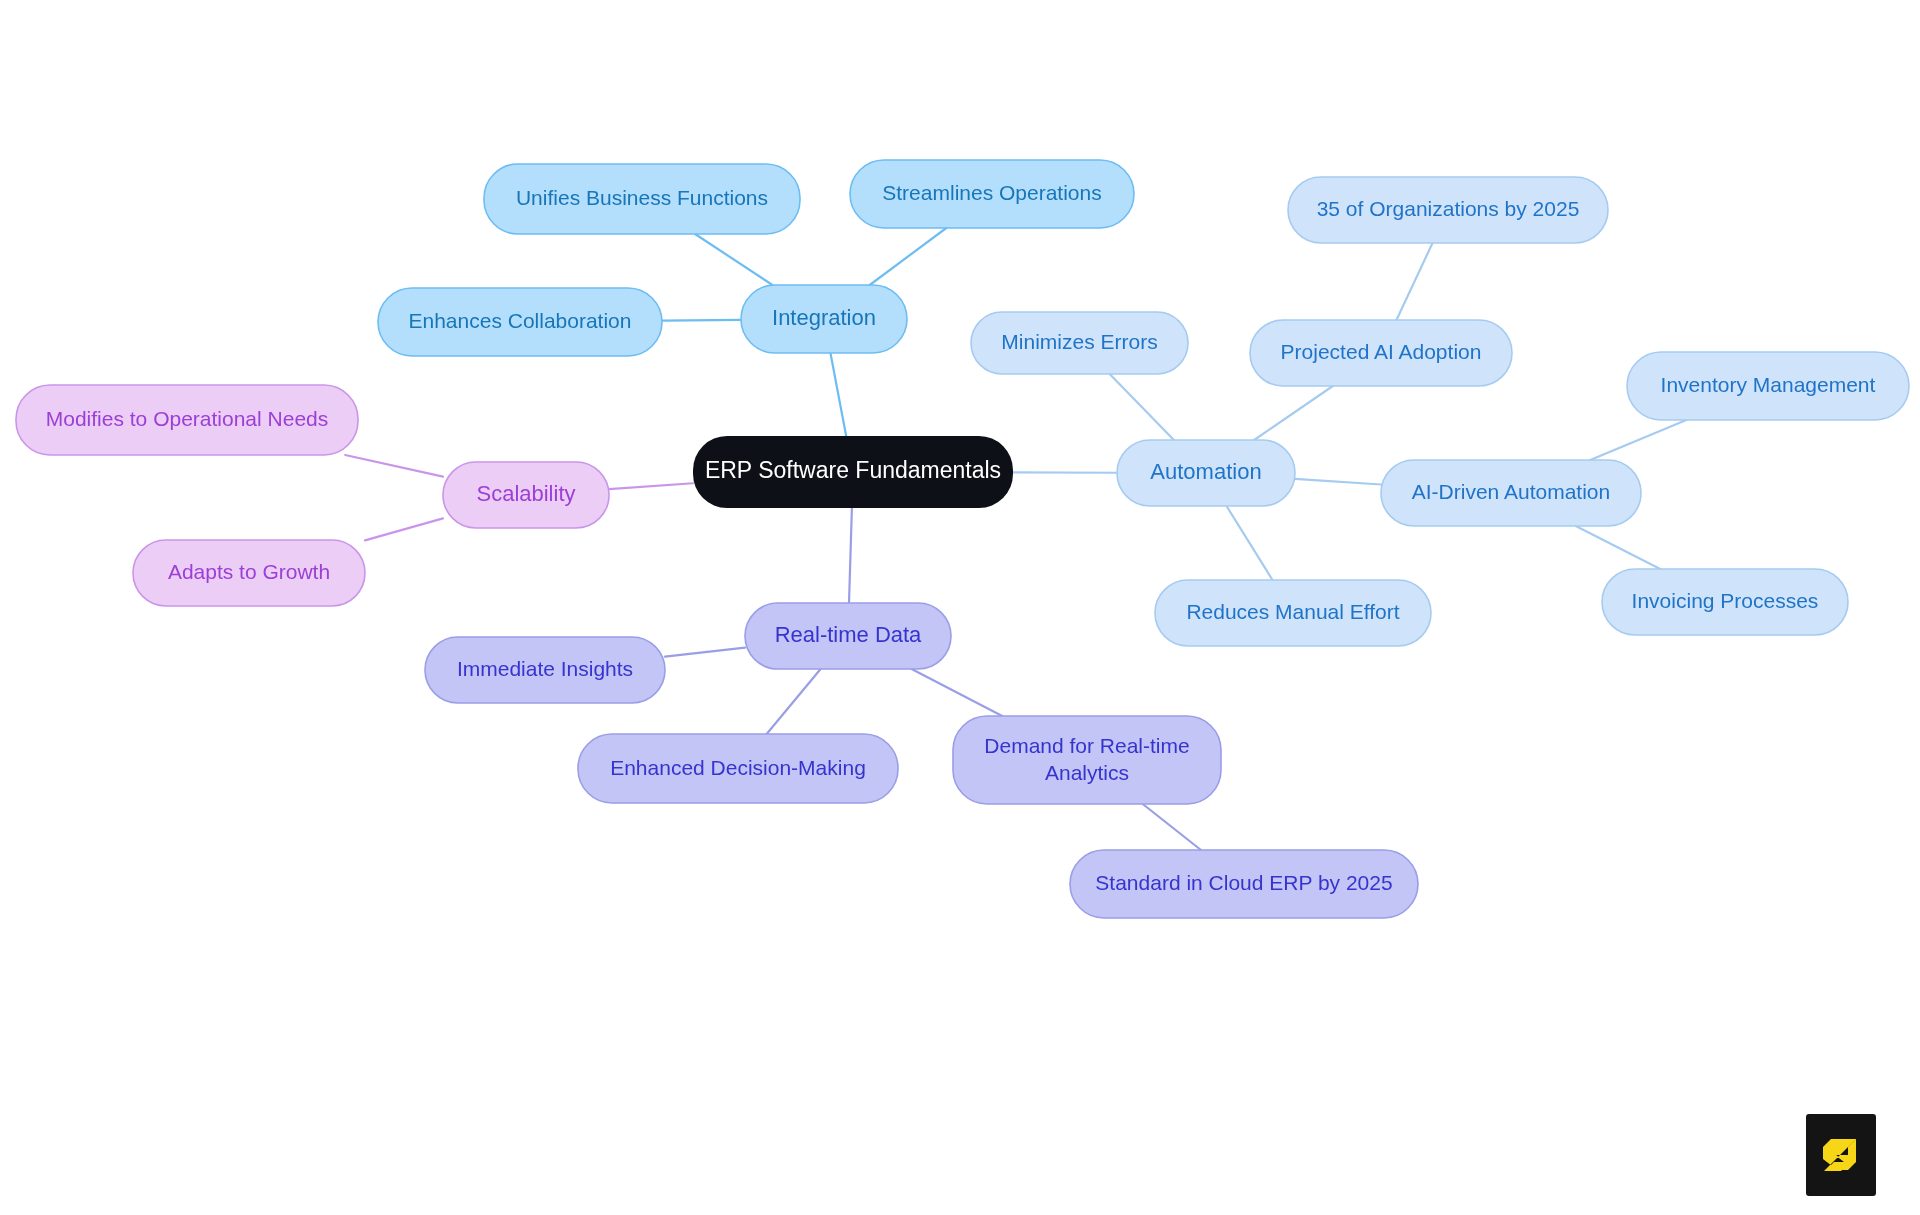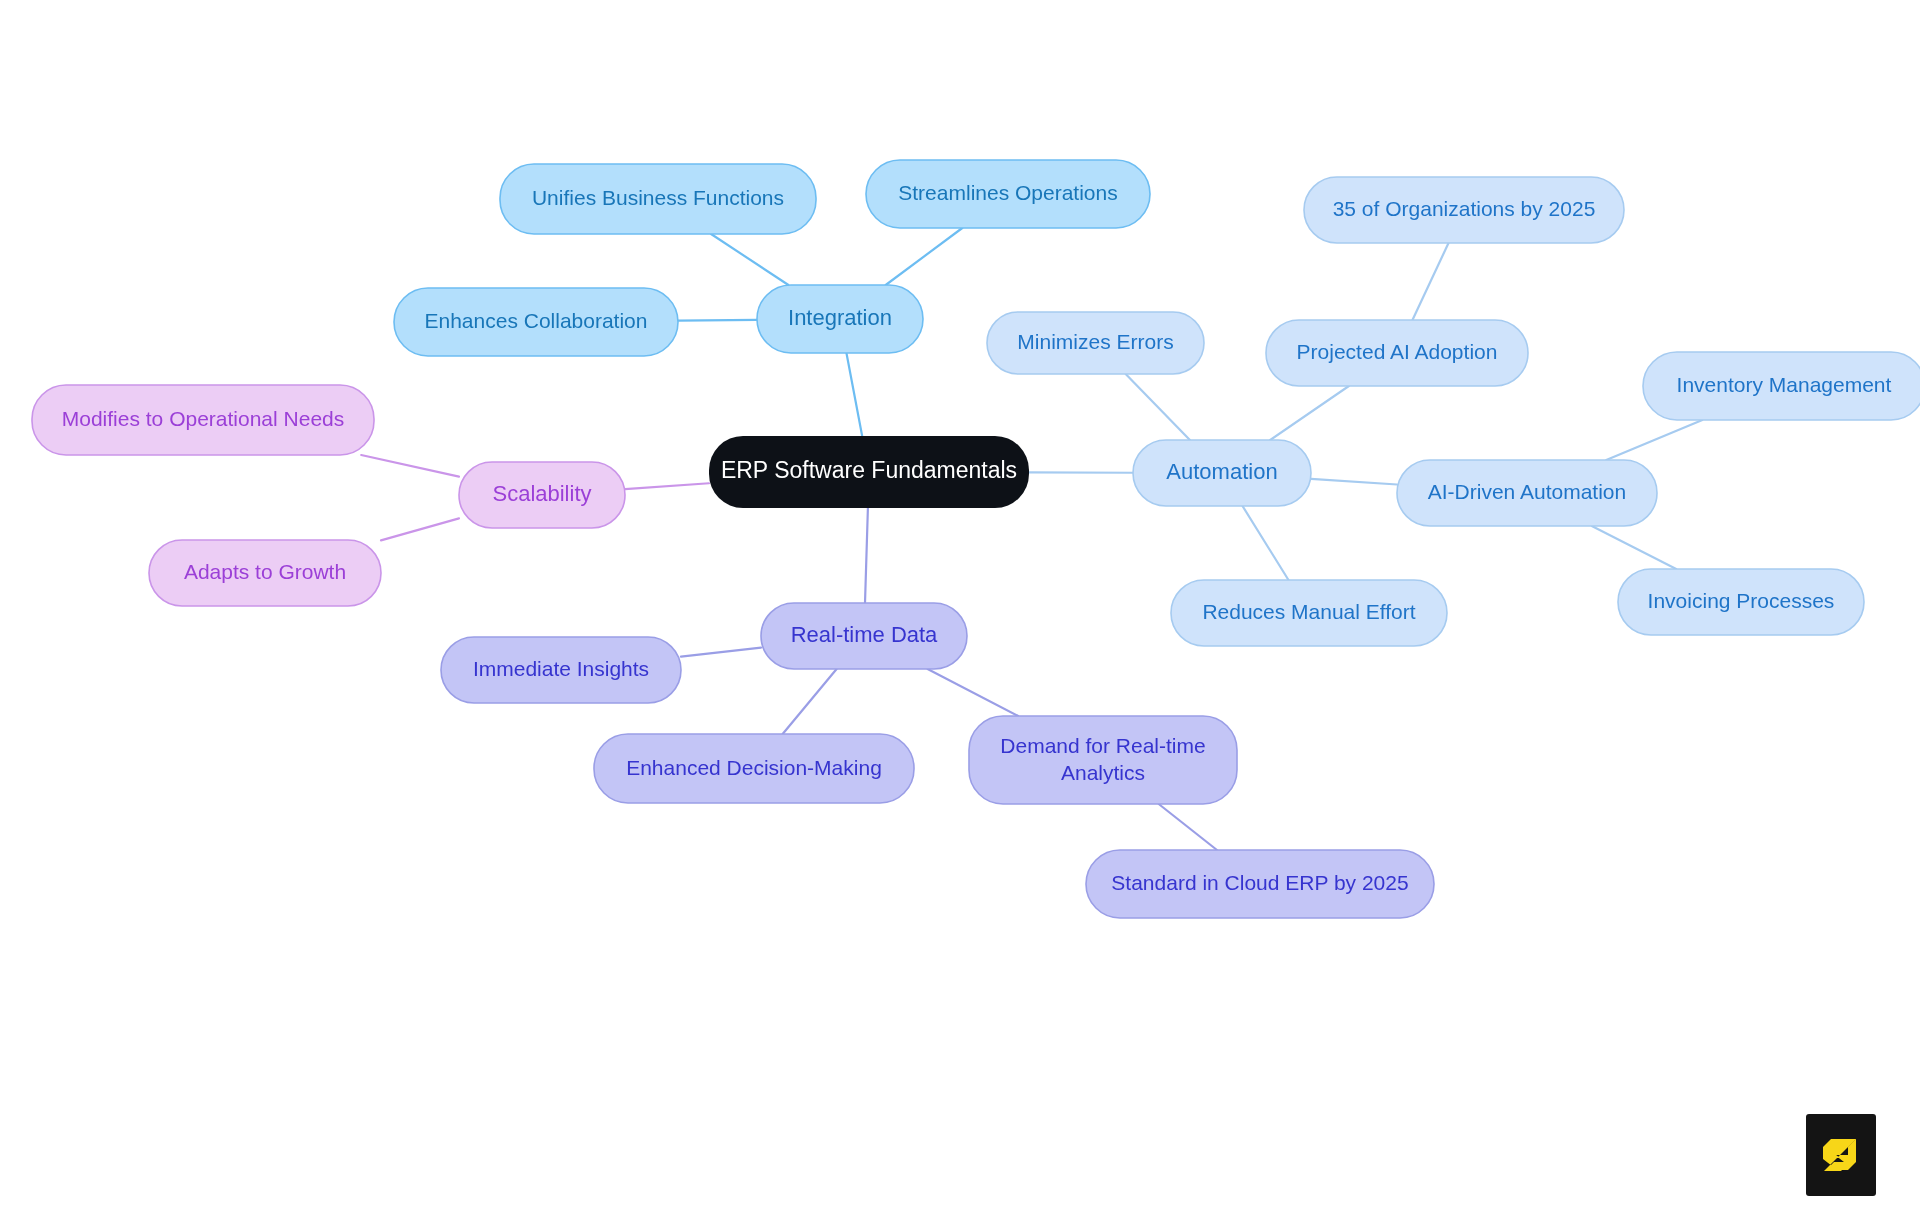--- a/index.html
+++ b/index.html
@@ -11,21 +11,21 @@
   body {
     width: 1920px;
     height: 1215px;
     overflow: hidden;
     font-family: "Liberation Sans", "DejaVu Sans", sans-serif;
     position: relative;
   }
   #mindmap-canvas {
     position: absolute;
     top: 0;
-    left: 16px;
+    left: 0;
     width: 1783px;
     height: 1215px;
   }
   svg { display: block; }
   .edge {
     fill: none;
     stroke-linecap: round;
   }
   .node-label {
     font-family: "Liberation Sans", "DejaVu Sans", sans-serif;

